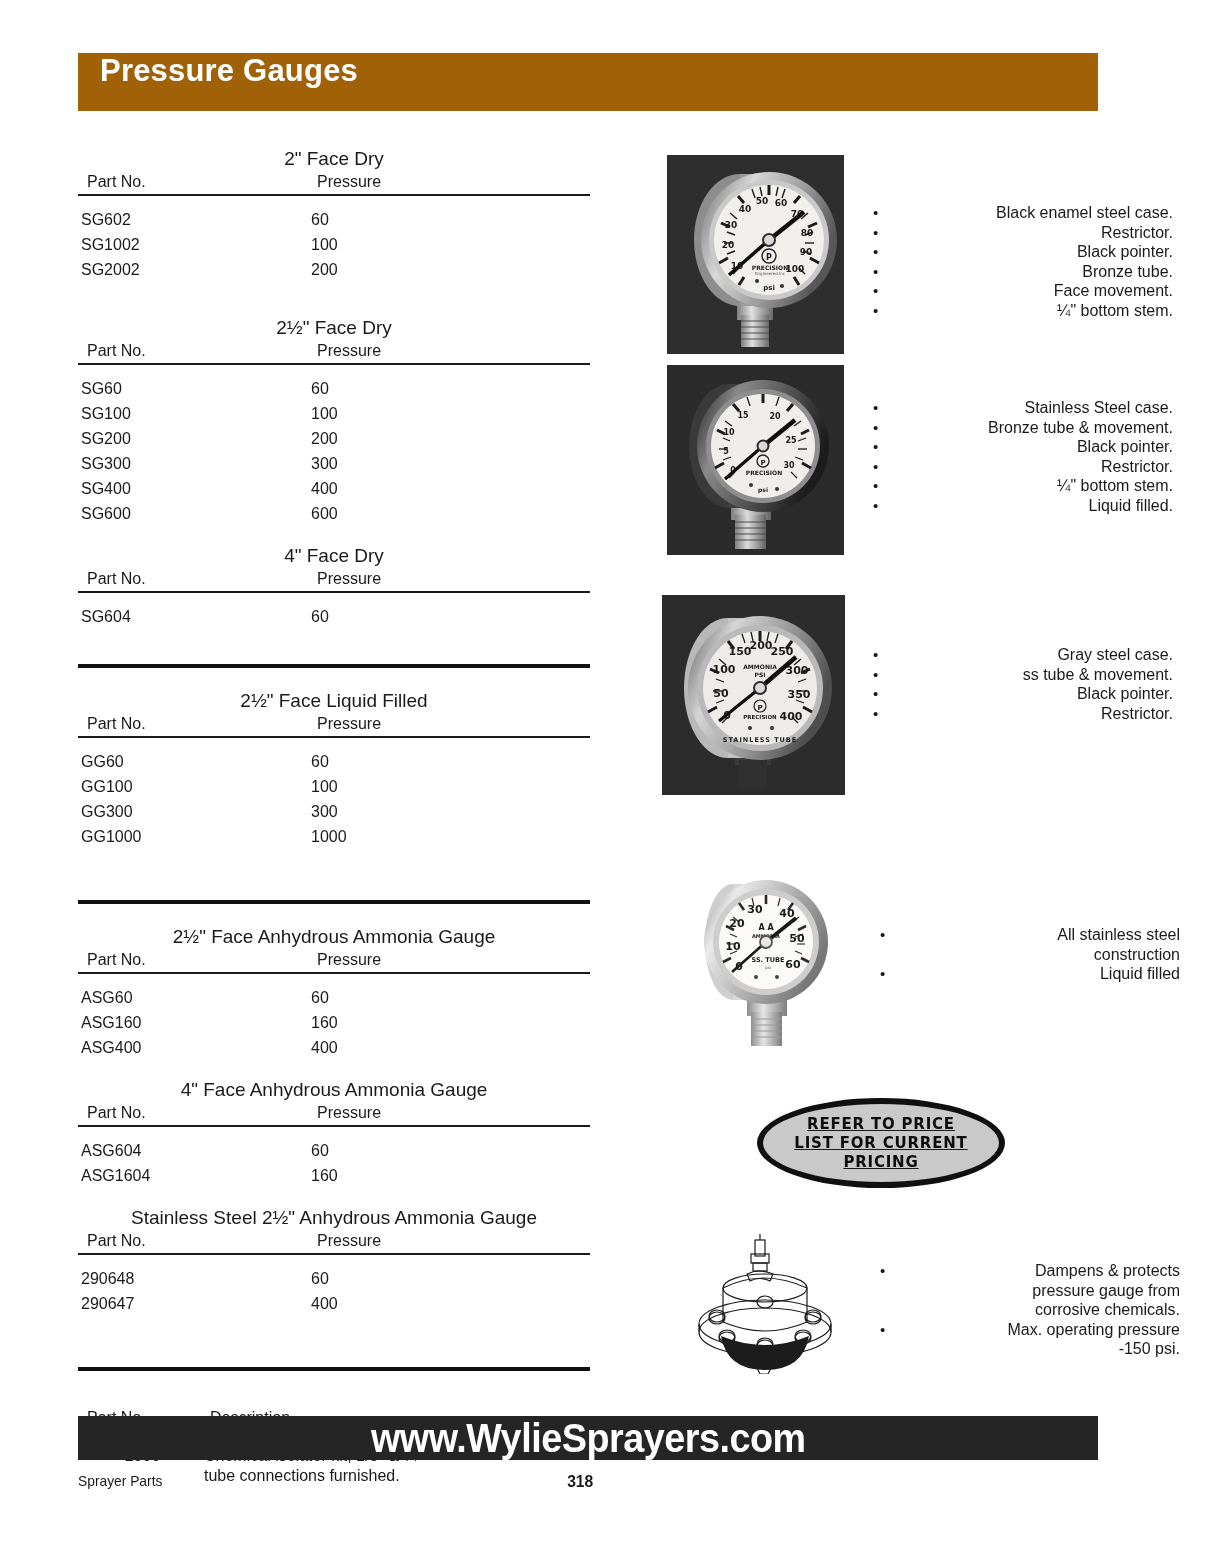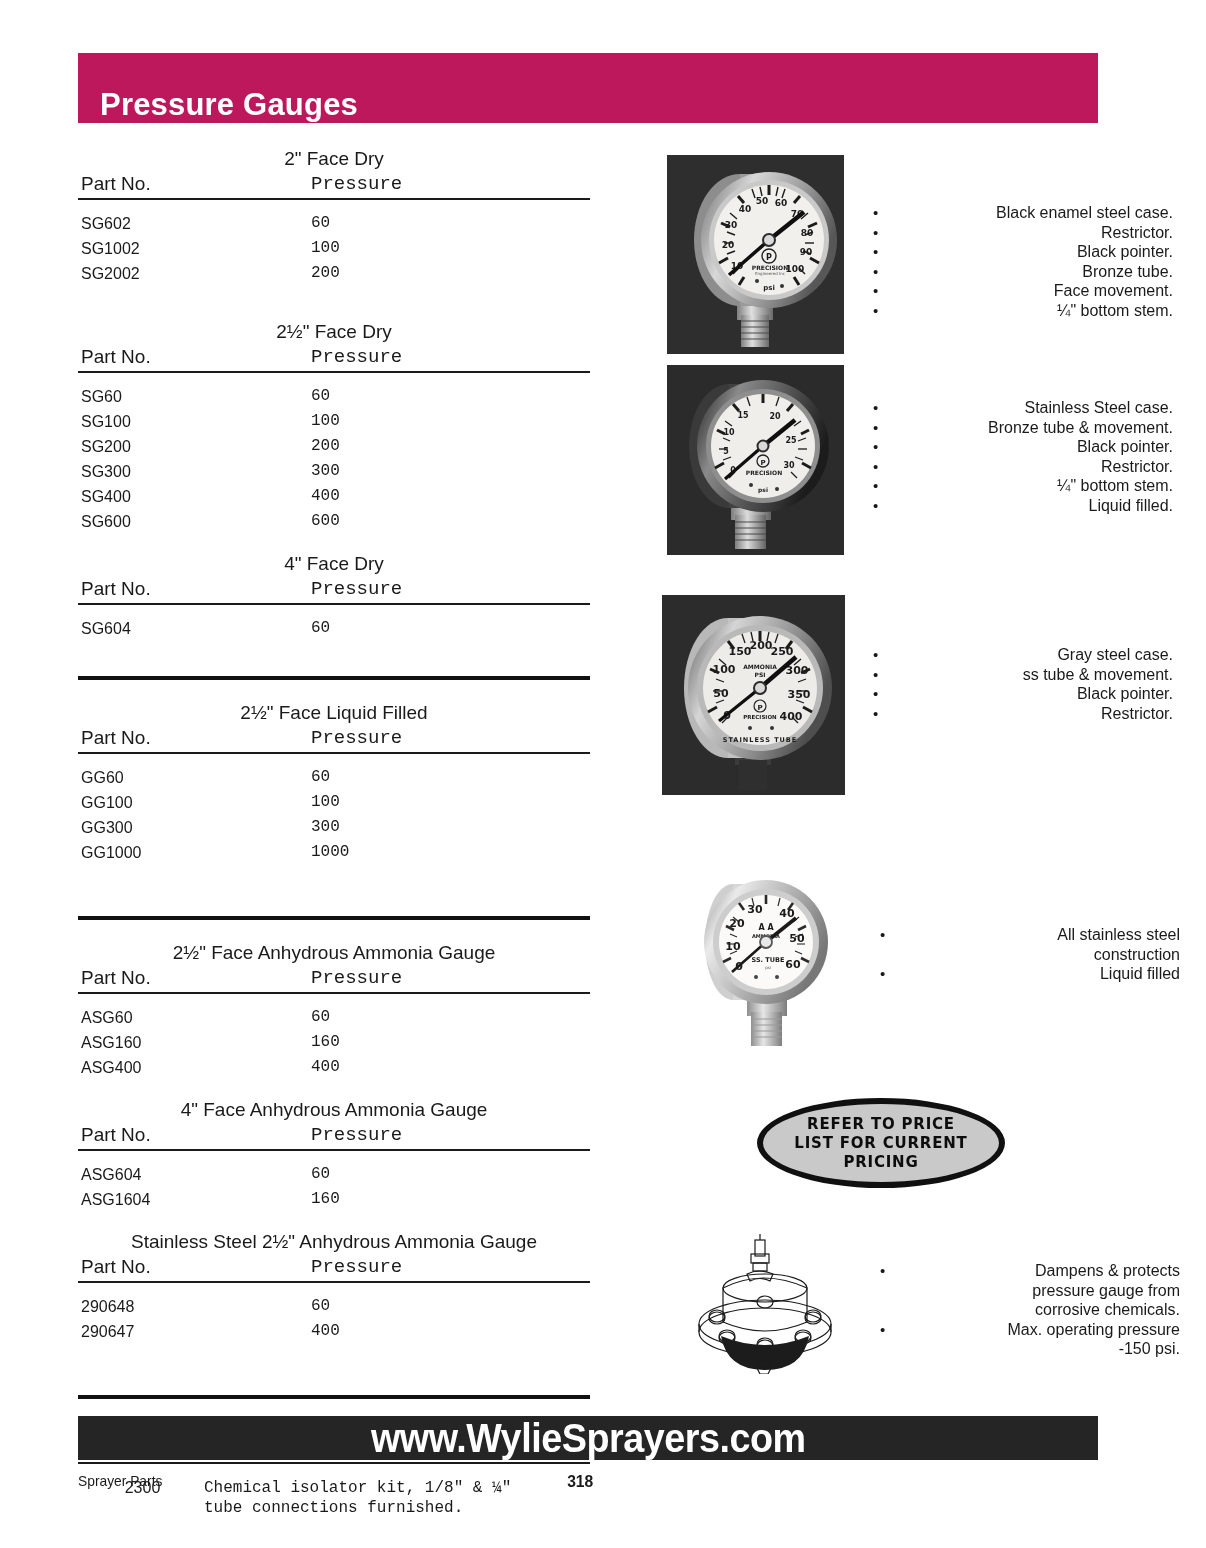--- a/index.html
+++ b/index.html
@@ -8,23 +8,23 @@
     background:#ffffff;
     font-family:"Liberation Sans", sans-serif;
     color:#1a1a1a;
     position:relative;
     overflow:hidden;
   }
   .page { position:absolute; inset:0; }
 
   
   .header-bar {
-    position:absolute; left:78px; top:53px; width:1020px; height:70px;
-    background:#be185d;
-    display:flex; align-items:flex-end;
+    position:absolute; left:78px; top:53px; width:1020px; height:58px;
+    background:#a16207;
+    display:flex; align-items:flex-start;
   }
   .header-title {
     color:#ffffff;
     font-size:31px;
     font-weight:bold;
     letter-spacing:0.2px;
     padding-left:22px;
   }
 
   
@@ -32,25 +32,26 @@
 
   .tbl { width:512px; }
   .tbl-title {
     text-align:center;
     font-size:19px;
     padding-bottom:3px;
     white-space:nowrap;
   }
   .tbl-head {
     display:flex;
-    font-size:19px;
+    font-size:16px;
     padding-bottom:3px;
+    margin-left:6px;
   }
   .col-part { width:230px; flex:0 0 230px; padding-left:3px; }
-  .col-val  { flex:1 1 auto;font-family:Liberation Mono, monospace; }
+  .col-val  { flex:1 1 auto; }
   .hdr-rule {
     height:0; border-top:2.2px solid #1a1a1a;
     margin-bottom:14px;
   }
   .tbl-row {
     display:flex;
     font-size:16px;
     line-height:19px;
     margin-top:6px;
   }
@@ -90,21 +91,21 @@
 
   
   .price-oval {
     position:absolute;
     left:757px; top:1098px;
     width:248px; height:90px;
     border-radius:50%;
     background:#c9c9c9;
     border:6px solid #101010;
     box-sizing:border-box;
-    display:flex; align-items:center; justify-content:center;
+    display:flex; align-items:center; justify-content:center;text-decoration:underline;
   }
   .price-oval-text {
     text-align:center;
     font-size:15px;
     line-height:19px;
     font-weight:bold;
     letter-spacing:0.8px;
     font-family:"DejaVu Sans", sans-serif;
     color:#0d0d0d;
   }

